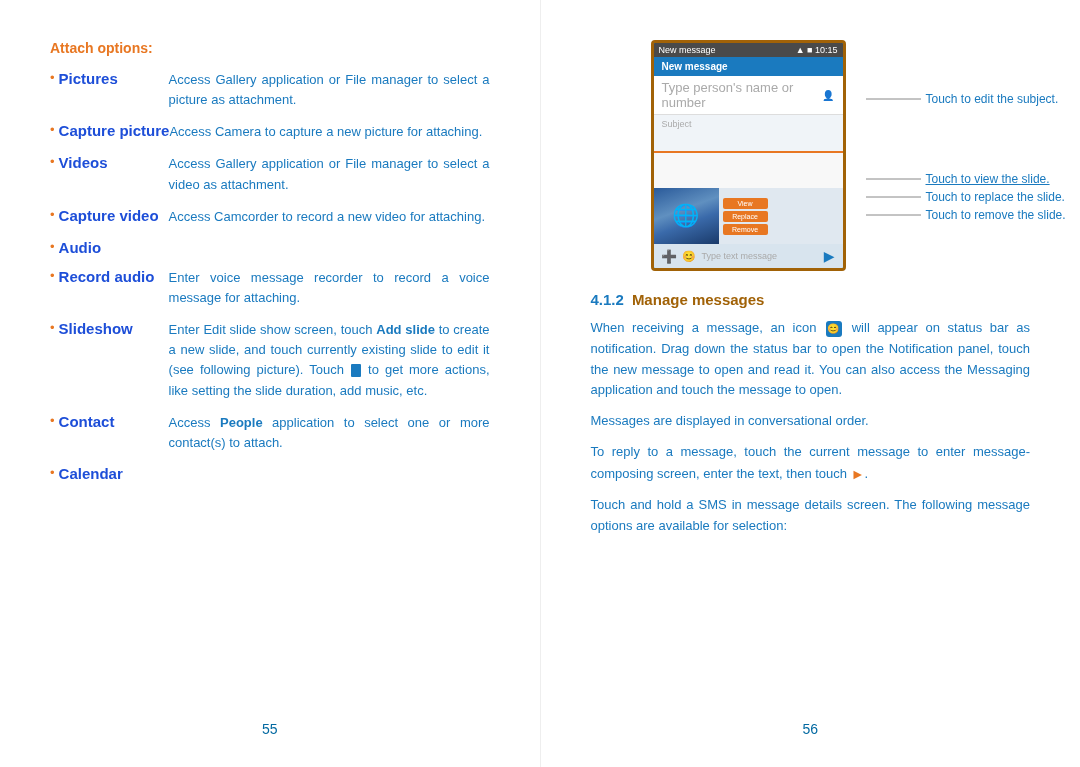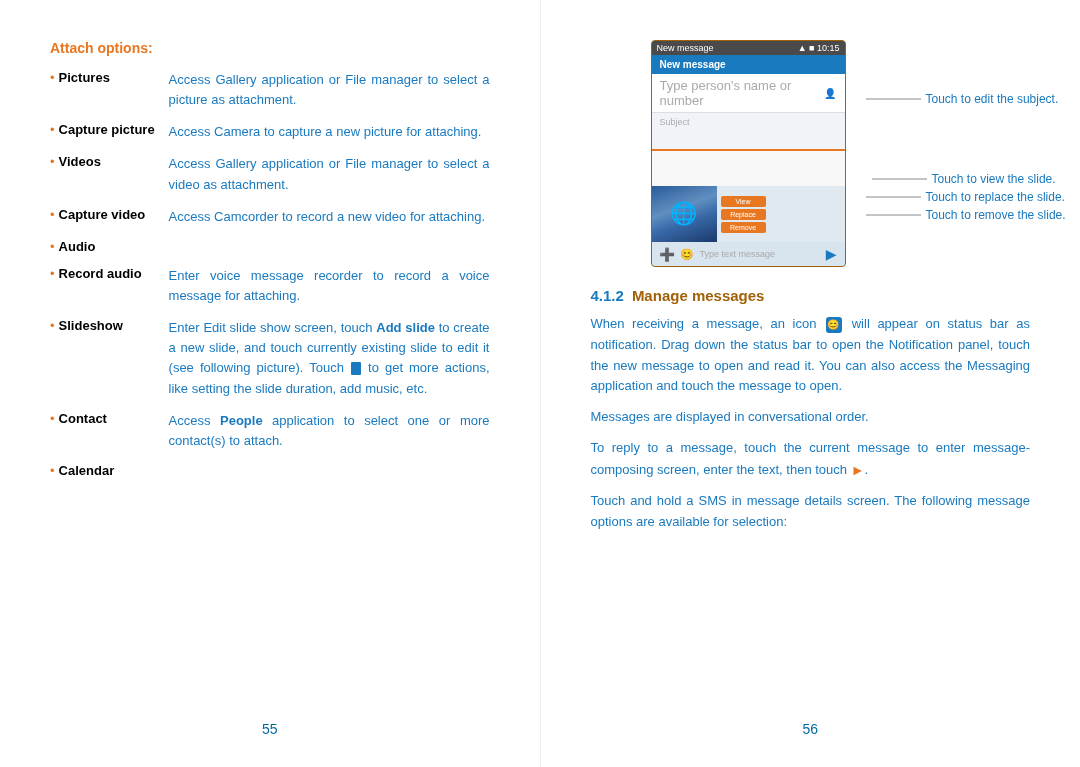--- a/index.html
+++ b/index.html
@@ -51,41 +51,41 @@
     }
 
     .bullet {
       color: #e87722;
       margin-right: 4px;
       font-size: 13px;
       flex-shrink: 0;
     }
 
     .option-label {
-      color: #000000;
-      font-weight: bold;
-      font-size: 13px;
+      color: #1d4ed8;
+      font-weight: bold;
+      font-size: 15px;
       min-width: 110px;
       flex-shrink: 0;
     }
 
     .option-desc {
       color: #1a7abf;
       font-size: 13px;
       line-height: 1.55;
       flex: 1;
       text-align: justify;
     }
 
     .option-desc strong {
       font-weight: bold;
     }
 
     .phone-screen {
-      border: 1px solid #a16207;
+      border: 3px solid #a16207;
       border-radius: 4px;
       background: #0ea5e9;
       overflow: hidden;
       width: 200px;
     }
 
     .phone-header {
       background: #4a4a4a;
       color: white;
       font-size: 9px;
@@ -289,21 +289,21 @@
 
     
     <div style="position:absolute; top:52px; left:275px; font-size:12px; color:#1a7abf; white-space:nowrap;">
       <svg style="position:absolute;left:-60px;top:6px;" width="55" height="2">
           <line x1="0" y1="1" x2="55" y2="1" stroke="#888" stroke-width="1"></line>
         </svg>
       <span>Touch to edit the subject.</span>
     </div>
 
     
-    <div style="position:absolute; top:132px; left:281px; font-size:12px; color:#1a7abf; white-space:nowrap;">
+    <div style="position:absolute; top:132px; left:275px; font-size:12px; color:#1a7abf; white-space:nowrap;text-decoration:underline;">
       <svg style="position:absolute;left:-60px;top:6px;" width="55" height="2">
           <line x1="0" y1="1" x2="55" y2="1" stroke="#888" stroke-width="1"></line>
         </svg>
       <span>Touch to view the slide.</span>
     </div>
 
     
     <div style="position:absolute; top:150px; left:275px; font-size:12px; color:#1a7abf; white-space:nowrap;">
       <svg style="position:absolute;left:-60px;top:6px;" width="55" height="2">
           <line x1="0" y1="1" x2="55" y2="1" stroke="#888" stroke-width="1"></line>

